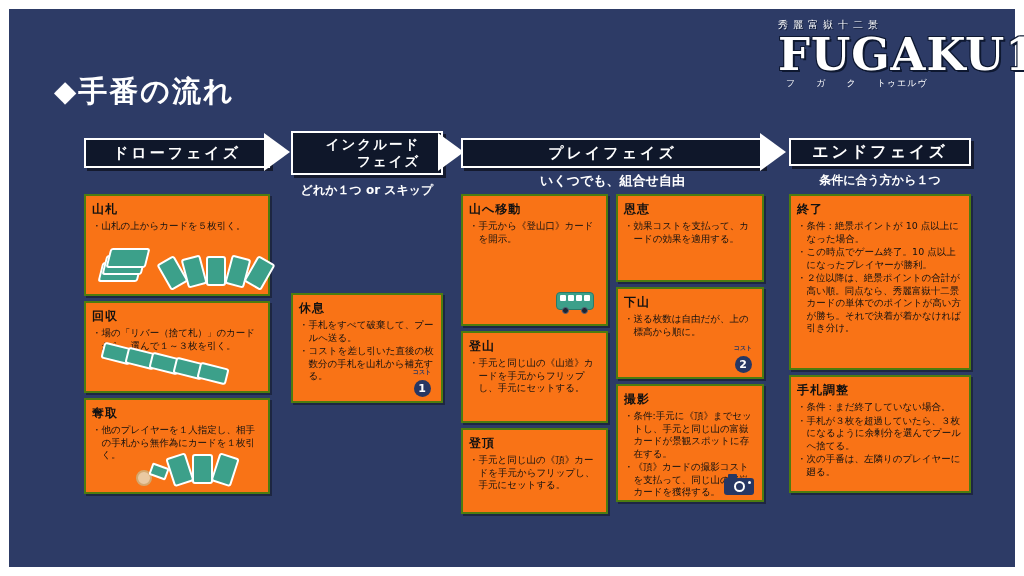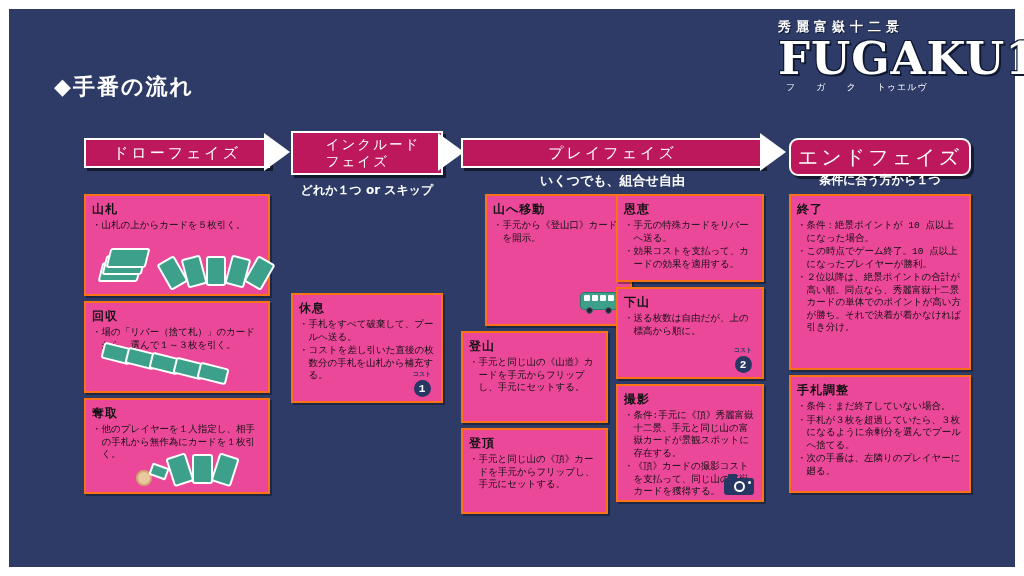--- a/index.html
+++ b/index.html
@@ -3,63 +3,63 @@
 <meta charset="utf-8">
 <style>
   * { margin:0; padding:0; box-sizing:border-box; }
   html,body { width:1024px; height:576px; }
   body { font-family:"DejaVu Sans","Liberation Sans",sans-serif; background:#fff; }
   .page { position:relative; width:1024px; height:576px; background:#fff; overflow:hidden; }
   .bg { position:absolute; left:9px; top:9px; width:1006px; height:558px; background:#2d3b66; }
 
   .title { position:absolute; left:54px; top:72px; color:#fff;
            font-family:"DejaVu Serif","Liberation Serif",serif;
-           font-size:22px; font-weight:bold; letter-spacing:2px; }
+           font-size:29px; font-weight:bold; letter-spacing:2px; }
 
   .logo { position:absolute; left:778px; top:18px; width:236px; color:#fff; text-align:left; }
-  .logo-kanji { font-size:13px; font-weight:bold; letter-spacing:5px; text-shadow:1px 1px 0 #0e1830; }
+  .logo-kanji { font-size:10px; font-weight:normal; letter-spacing:5px; text-shadow:1px 1px 0 #0e1830; }
   .logo-name  { font-family:"DejaVu Serif","Liberation Serif",serif; font-size:45px; font-weight:bold;
                 line-height:1.02; letter-spacing:1px;
                 text-shadow:2px 2px 0 #0e1830, -1px -1px 0 #0e1830, 1px -1px 0 #0e1830, -1px 1px 0 #0e1830; }
   .logo-ruby  { font-size:9px; letter-spacing:1px; padding-left:8px; margin-top:-1px; }
 
-  .phase-header { position:absolute; background:#be185d; border:2px solid #fff; color:#fff;
-                  display:flex; align-items:center; justify-content:center; text-align:left;
-                  font-weight:normal; letter-spacing:3px; box-shadow:3px 3px 0 rgba(0,0,0,.55); }
+  .phase-header { position:absolute; background:#0f172a; border:2px solid #fff; color:#fff;
+                  display:flex; align-items:center; justify-content:center; text-align:right;
+                  font-weight:bold; letter-spacing:3px; box-shadow:3px 3px 0 rgba(0,0,0,.55); }
   .ph1 { left:84px;  top:138px; width:186px; height:30px; font-size:15px; }
   .ph2 { left:291px; top:131px; width:152px; height:44px; font-size:13.5px; line-height:1.25; white-space:pre-line; letter-spacing:2px;padding-left:12px; }
   .ph3 { left:461px; top:138px; width:303px; height:30px; font-size:15px; }
-  .ph4 { left:789px; top:138px; width:182px; height:38px; font-size:20px;border-radius:9px; }
+  .ph4 { left:789px; top:138px; width:182px; height:28px; font-size:16px; }
 
   .arrow { position:absolute; width:26px; height:38px; background:#fff;
            clip-path:polygon(0 0, 100% 50%, 0 100%); }
   .a1 { left:264px; top:133px; }
   .a2 { left:438px; top:133px; }
   .a3 { left:760px; top:133px; }
 
   .subtitle { position:absolute; color:#fff; text-align:center; font-size:13px; font-weight:bold; }
   .s1 { left:84px;  top:172px; width:186px;margin-top:40px; }
   .s2 { left:291px; top:182px; width:152px; font-size:12px; }
   .s3 { left:461px; top:172px; width:303px; }
   .s4 { left:789px; top:172px; width:182px; font-size:12px; }
 
-  .card { position:absolute; background:#ec4899; border:2px solid #f97316; color:#111;
-          padding:5px 6px; box-shadow:2px 2px 0 rgba(0,0,0,.35);font-family:Liberation Mono, monospace; }
+  .card { position:absolute; background:#f97316; border:2px solid #4d7c0f; color:#111;
+          padding:5px 6px; box-shadow:2px 2px 0 rgba(0,0,0,.35); }
   .card h3 { font-size:12px; font-weight:bold; margin-bottom:2px; letter-spacing:1px; }
   .card .line { font-size:9.5px; line-height:1.32; padding-left:1em; text-indent:-1em; margin-bottom:1px; }
 
   
   .c-yamafuda { left:84px; top:194px; width:186px; height:102px; }
   .c-kaishu   { left:84px; top:301px; width:186px; height:92px; }
   .c-dasshu   { left:84px; top:398px; width:186px; height:96px; }
   
   .c-tokimachi { left:291px; top:200px; width:152px; height:88px; }
   .c-kyusoku   { left:291px; top:293px; width:152px; height:110px; }
   
-  .c-idou    { left:461px; top:194px; width:147px; height:132px;margin-left:24px; }
+  .c-idou    { left:461px; top:194px; width:147px; height:132px; }
   .c-tozan   { left:461px; top:331px; width:147px; height:92px; }
   .c-touchou { left:461px; top:428px; width:147px; height:86px; }
   .c-onkei   { left:616px; top:194px; width:148px; height:88px; }
   .c-gezan   { left:616px; top:287px; width:148px; height:92px; }
   .c-satsuei { left:616px; top:384px; width:148px; height:118px; }
   
   .c-shuuryou { left:789px; top:194px; width:182px; height:176px; }
   .c-tefuda   { left:789px; top:375px; width:182px; height:118px; }
 
   
@@ -212,36 +212,35 @@
     <div class="line">・手元と同じ山の《山道》カードを手元からフリップし、手元にセットする。</div>
   </div>
 
   <div class="card c-touchou">
     <h3>登頂</h3>
     <div class="line">・手元と同じ山の《頂》カードを手元からフリップし、手元にセットする。</div>
   </div>
 
   <div class="card c-onkei">
     <h3>恩恵</h3>
-    <div class="line">・手元の特殊カードをリバーへ送る。</div>
     <div class="line">・効果コストを支払って、カードの効果を適用する。</div>
   </div>
 
   <div class="card c-gezan">
     <h3>下山</h3>
     <div class="line">・送る枚数は自由だが、上の標高から順に。</div>
     <div class="cost">
       <span class="cost-label">コスト</span>
       <span class="cost-num">2</span>
     </div>
   </div>
 
   <div class="card c-satsuei">
     <h3>撮影</h3>
-    <div class="line">・条件:手元に《頂》秀麗富嶽十二景、手元と同じ山の富嶽カードが景観スポットに存在する。</div>
+    <div class="line">・条件:手元に《頂》までセットし、手元と同じ山の富嶽カードが景観スポットに存在する。</div>
     <div class="line">・《頂》カードの撮影コストを支払って、同じ山の富嶽カードを獲得する。</div>
     <div class="camera">
       <div class="cam-top"></div>
       <div class="cam-body"></div>
       <div class="cam-lens"></div>
       <div class="cam-flash"></div>
     </div>
   </div>
 
   <div class="card c-shuuryou">

